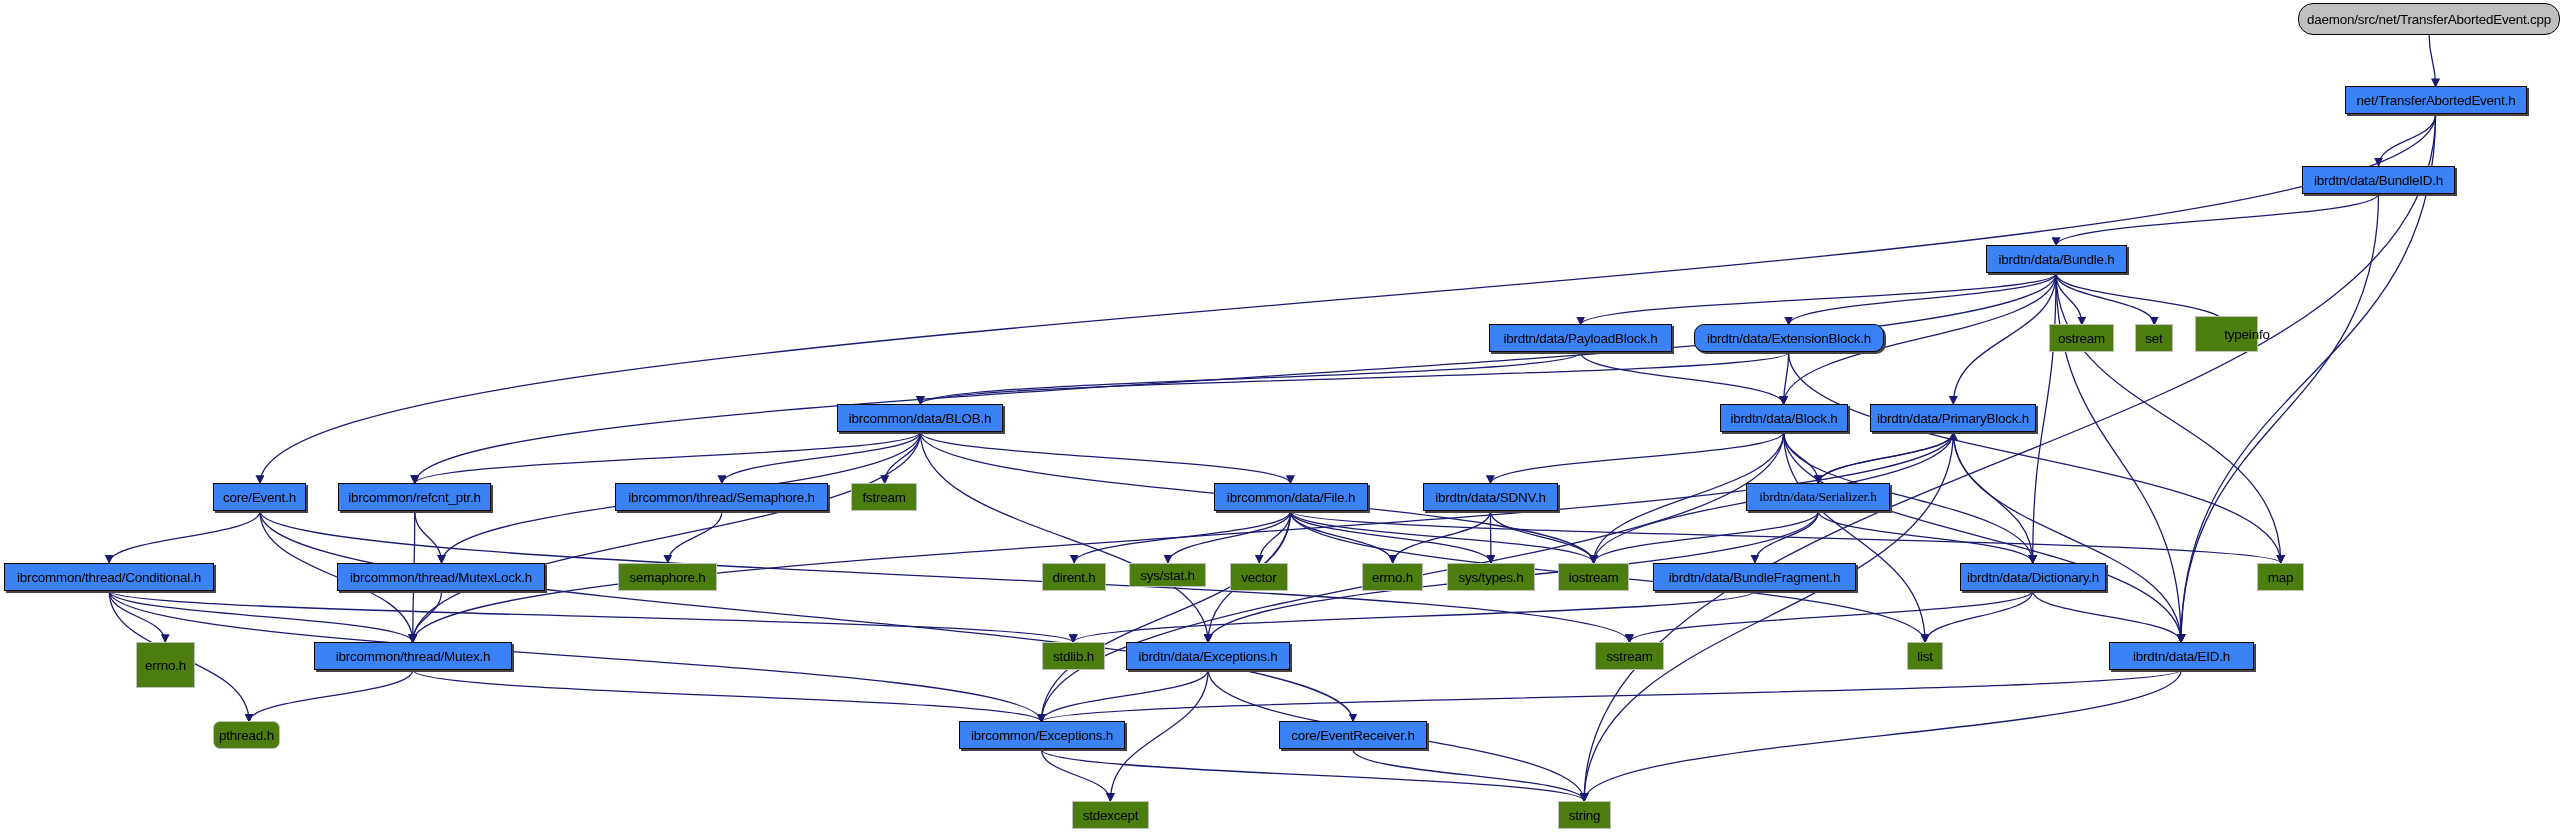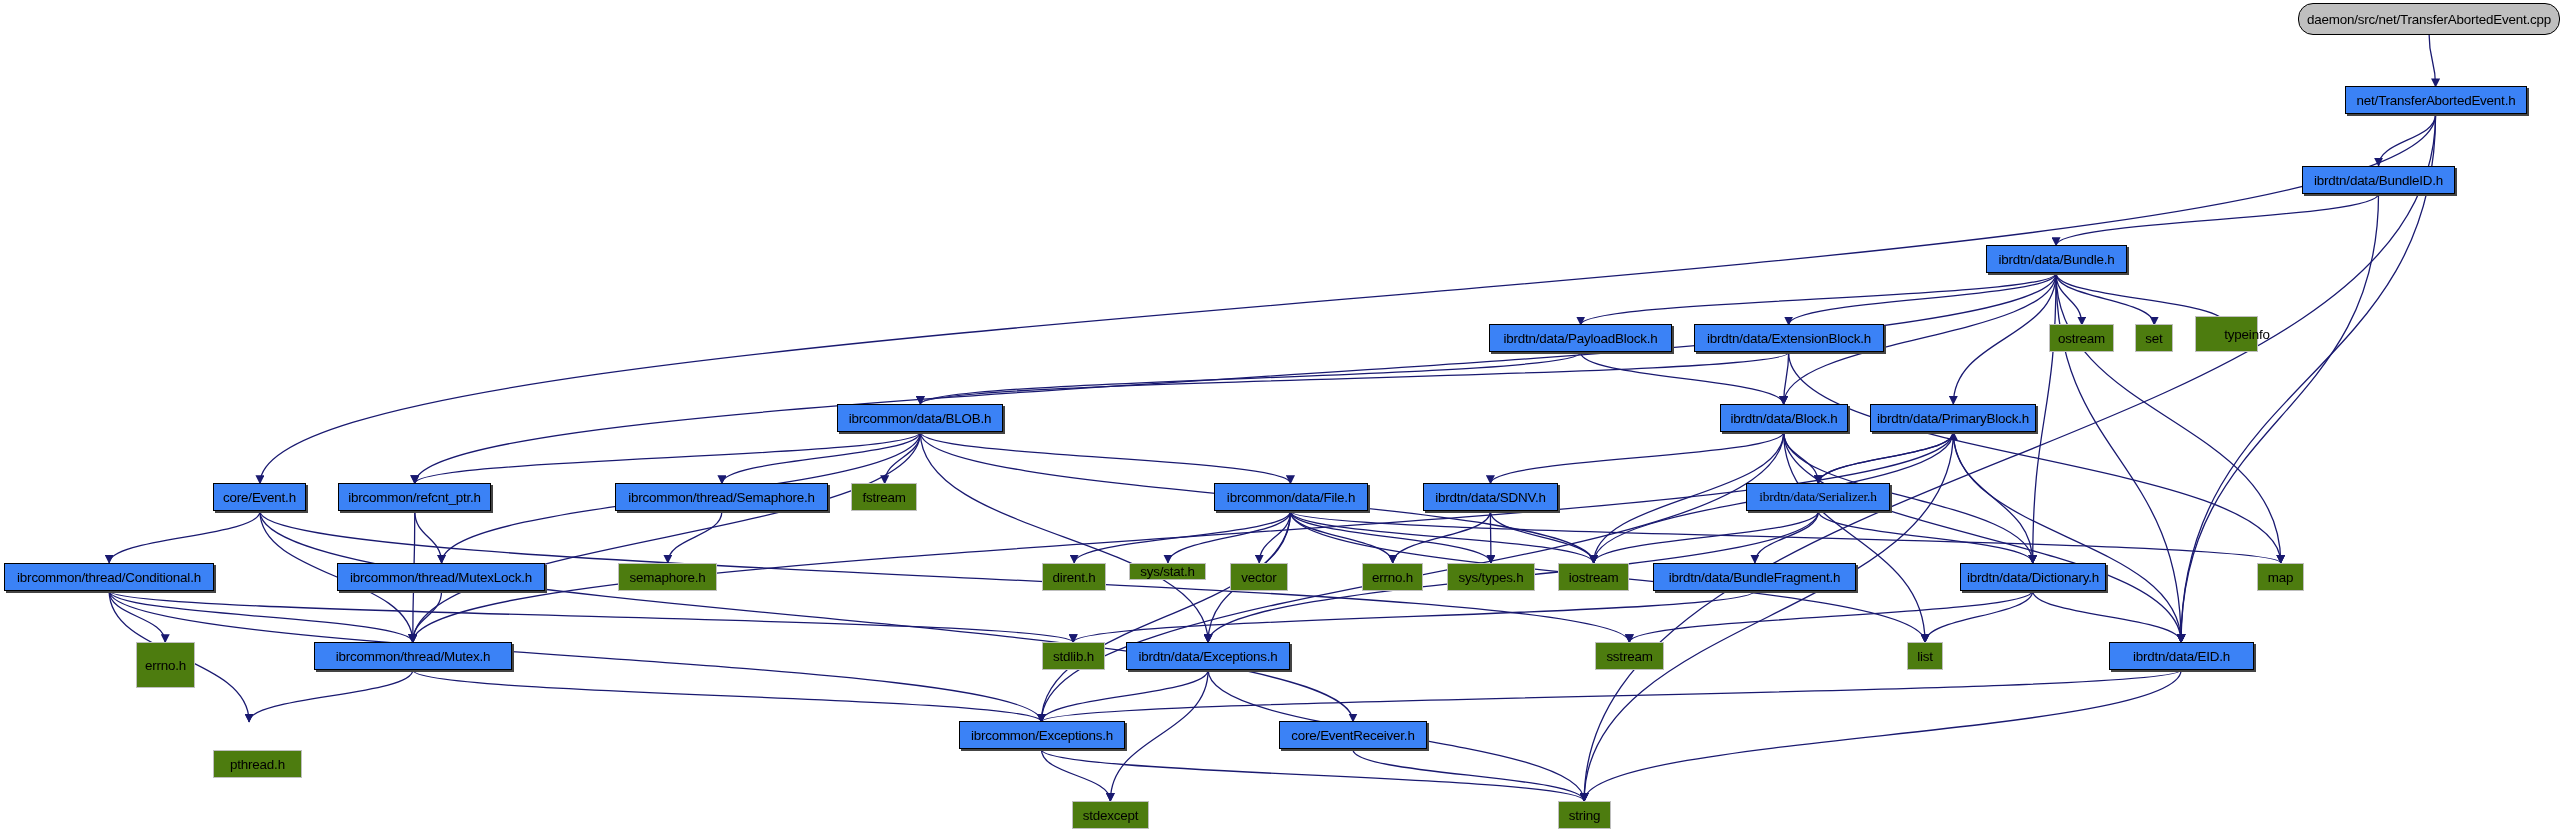--- a/index.html
+++ b/index.html
@@ -122,21 +122,21 @@
       </div>
       <div class="node local" style="left: 2302px; top: 166px; width: 153px; height: 28px;">
         <span>ibrdtn/data/BundleID.h</span>
       </div>
       <div class="node local" style="left: 1986px; top: 245px; width: 141px; height: 28px;">
         <span>ibrdtn/data/Bundle.h</span>
       </div>
       <div class="node local" style="left: 1489px; top: 324px; width: 183px; height: 28px;">
         <span>ibrdtn/data/PayloadBlock.h</span>
       </div>
-      <div class="node local" style="left: 1694px; top: 324px; width: 190px; height: 28px;">
+      <div class="node local" style="left: 1694px; top: 324px; width: 190px; height: 28px; border-radius: 10px;">
         <span>ibrdtn/data/ExtensionBlock.h</span>
       </div>
       <div class="node system" style="left: 2049px; top: 324px; width: 65px; height: 28px;">
         <span>ostream</span>
       </div>
       <div class="node system" style="left: 2135px; top: 324px; width: 38px; height: 28px;">
         <span>set</span>
       </div>
       <div class="node system" style="left: 2195px; top: 316px; width: 63px; height: 36px; padding-left: 41px;">
         <span>typeinfo</span>
@@ -176,21 +176,21 @@
       </div>
       <div class="node local" style="left: 337px; top: 563px; width: 208px; height: 28px;">
         <span>ibrcommon/thread/MutexLock.h</span>
       </div>
       <div class="node system" style="left: 618px; top: 563px; width: 99px; height: 28px;">
         <span>semaphore.h</span>
       </div>
       <div class="node system" style="left: 1042px; top: 563px; width: 64px; height: 28px;">
         <span>dirent.h</span>
       </div>
-      <div class="node system" style="left: 1129px; top: 563px; width: 77px; height: 17px;">
+      <div class="node system" style="left: 1129px; top: 563px; width: 77px; height: 24px;">
         <span>sys/stat.h</span>
       </div>
       <div class="node system" style="left: 1230px; top: 563px; width: 58px; height: 28px;">
         <span>vector</span>
       </div>
       <div class="node system" style="left: 1362px; top: 563px; width: 61px; height: 28px;">
         <span>errno.h</span>
       </div>
       <div class="node system" style="left: 1447px; top: 563px; width: 88px; height: 28px;">
         <span>sys/types.h</span>
@@ -221,21 +221,21 @@
       </div>
       <div class="node system" style="left: 1595px; top: 642px; width: 69px; height: 28px;">
         <span>sstream</span>
       </div>
       <div class="node system" style="left: 1907px; top: 642px; width: 36px; height: 28px;">
         <span>list</span>
       </div>
       <div class="node local" style="left: 2109px; top: 642px; width: 145px; height: 28px;">
         <span>ibrdtn/data/EID.h</span>
       </div>
-      <div class="node system" style="left: 213px; top: 750px; width: 89px; height: 28px;">
+      <div class="node system" style="left: 213px; top: 721px; width: 67px; height: 28px; border-radius: 7px;">
         <span>pthread.h</span>
       </div>
       <div class="node local" style="left: 959px; top: 721px; width: 166px; height: 28px;">
         <span>ibrcommon/Exceptions.h</span>
       </div>
       <div class="node local" style="left: 1279px; top: 721px; width: 148px; height: 28px;">
         <span>core/EventReceiver.h</span>
       </div>
       <div class="node system" style="left: 1072px; top: 801px; width: 77px; height: 28px;">
         <span>stdexcept</span>

